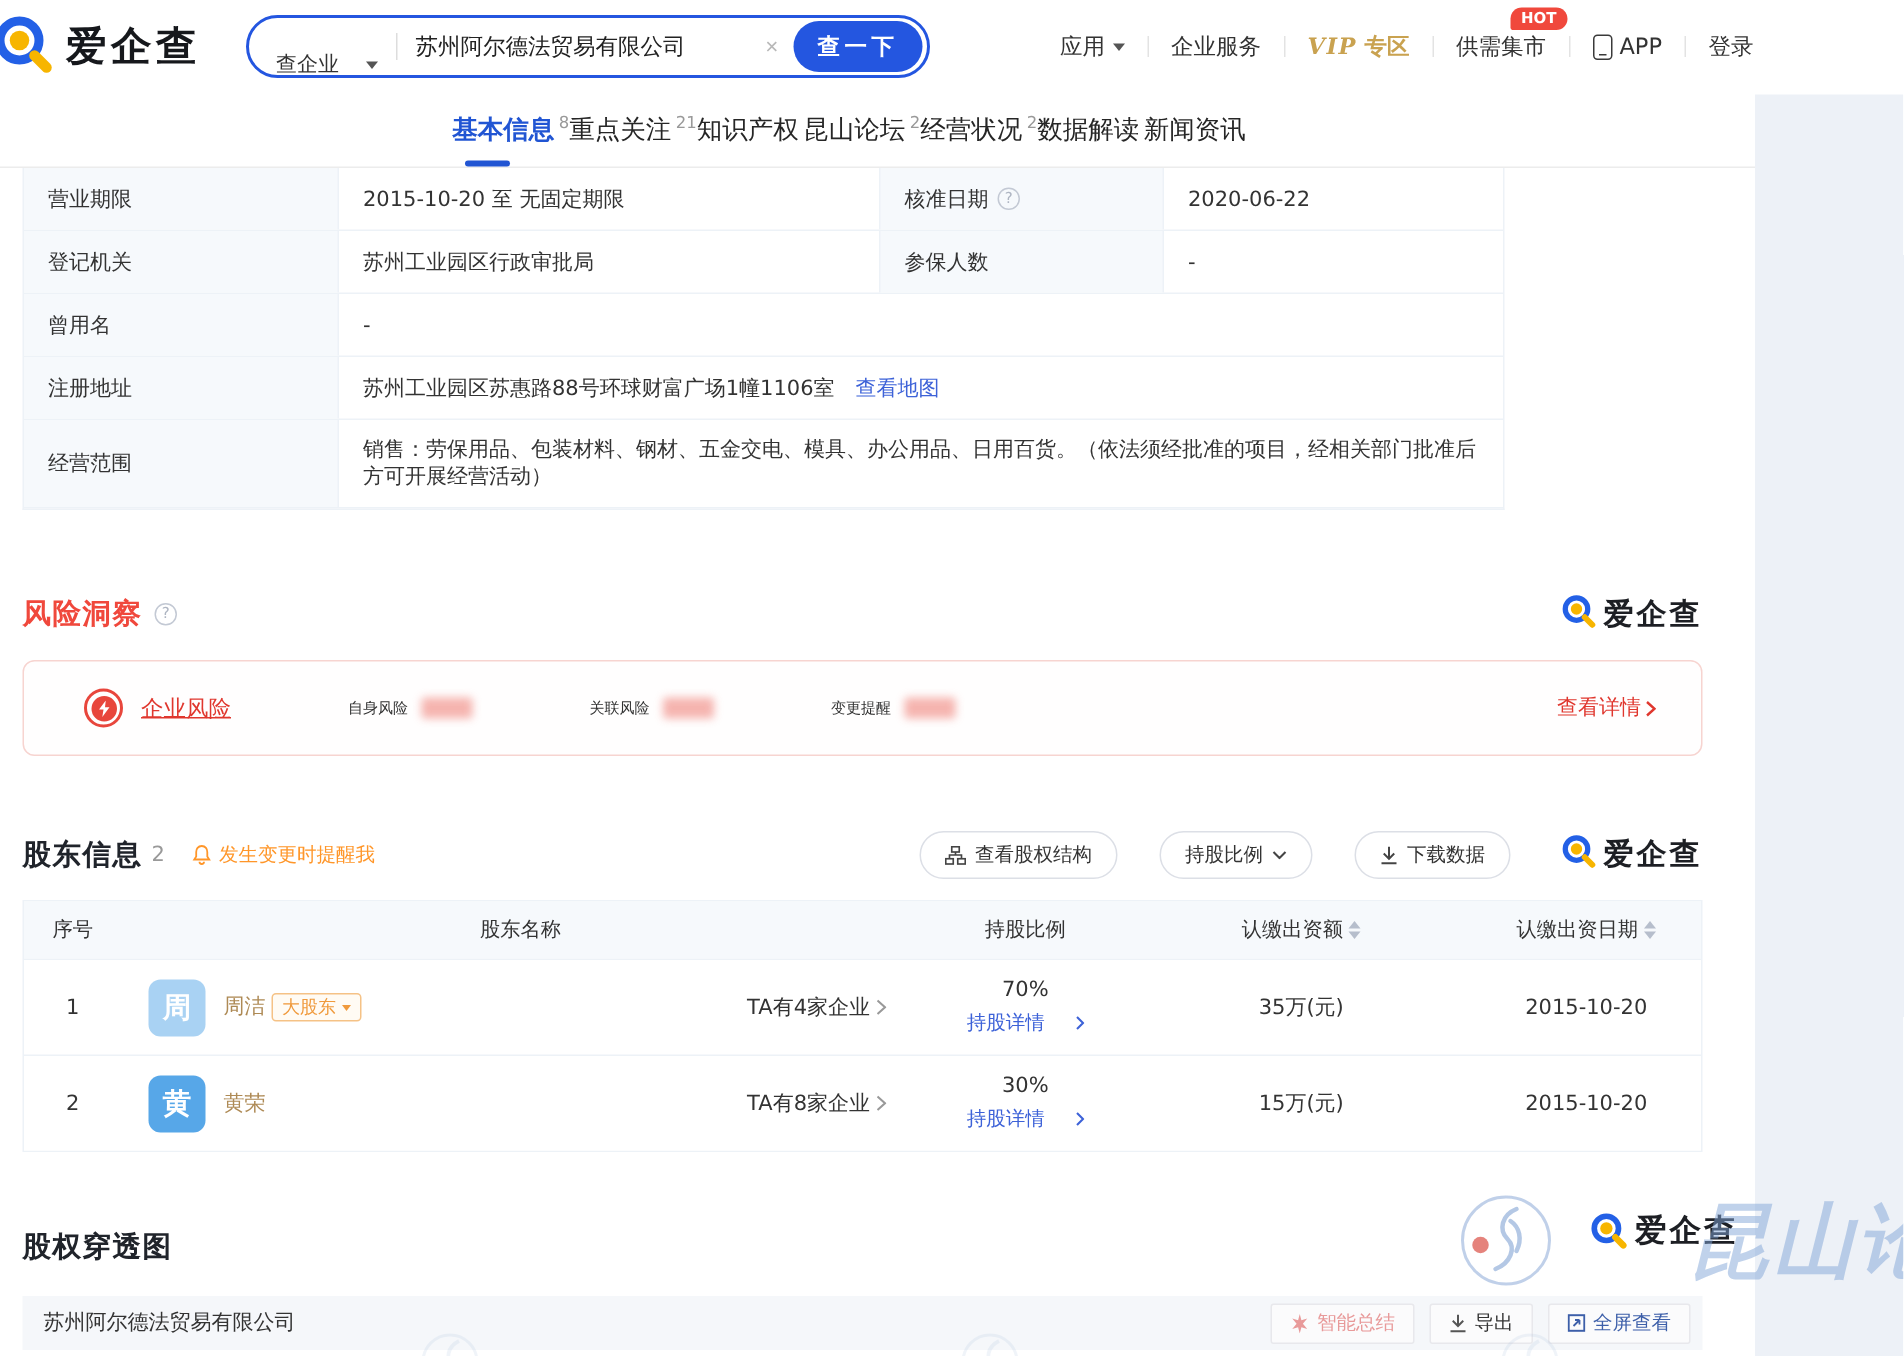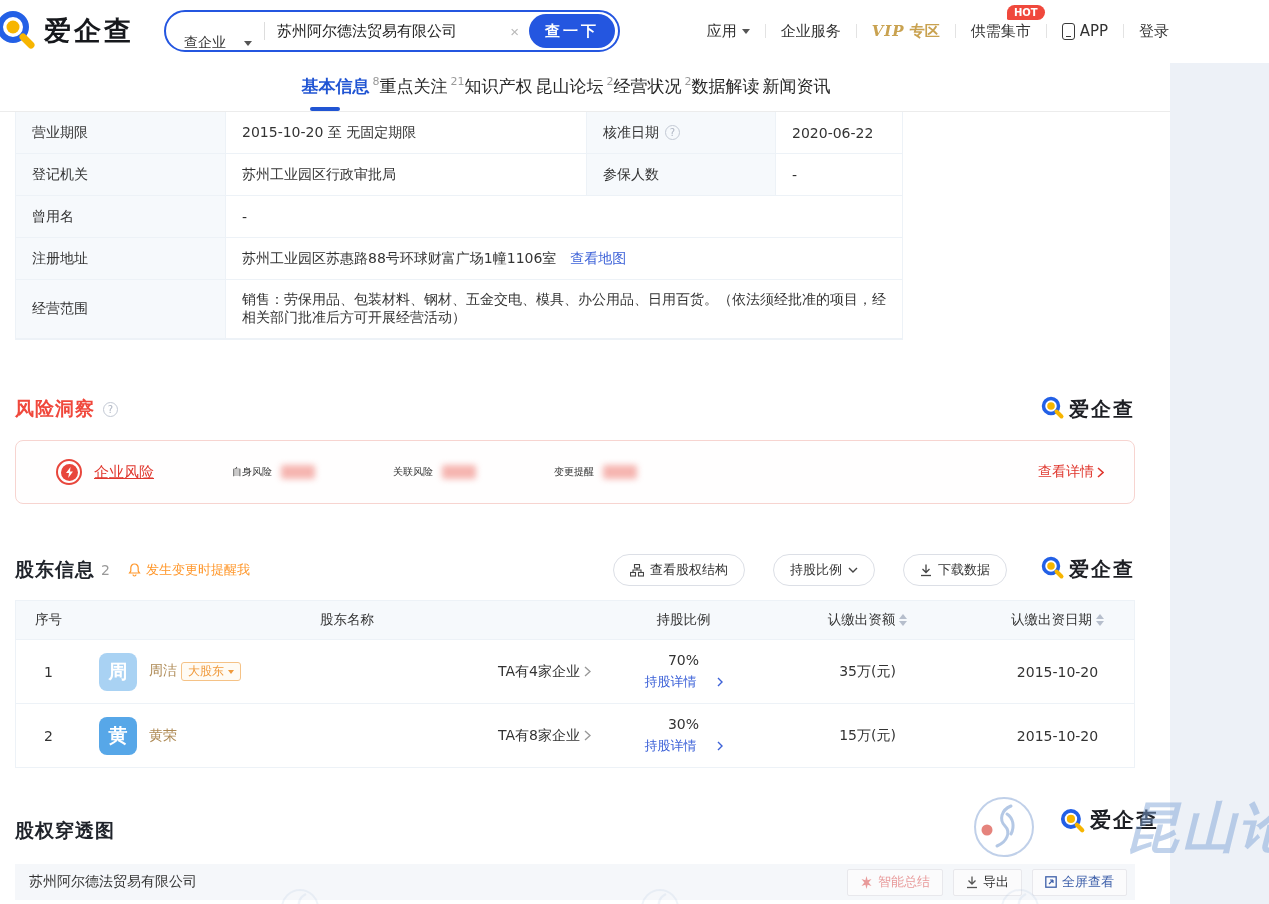--- a/index.html
+++ b/index.html
@@ -30,21 +30,21 @@
   .phone-icon::after { content:""; position:absolute; left:3px; right:3px; bottom:1.5px; height:1.5px; background:#3a3a3a; }
 
   
   .tab-bar { width:1170px; height:50px; border-bottom:1px solid #ececec; display:flex; align-items:center; justify-content:center; padding:0 60px 0 25px; background:#fff; position:relative; z-index:2; }
   .tab { font-size:17px; color:#262626; cursor:pointer; position:relative; white-space:nowrap; }
   .tab sup { font-size:11px; color:#999; margin-left:3px; font-weight:normal; }
   .tab.active { color:#2155D3; font-weight:bold; }
   .tab.active::after { content:""; position:absolute; left:8px; bottom:-13px; width:30px; height:4px; border-radius:2px; background:#2155D3; }
 
   
-  .bi-table { margin-left:15px; width:888px; border:1px solid #EDF2F7; border-top:none; }
+  .bi-table { margin-left:15px; width:988px; border:1px solid #EDF2F7; border-top:none; }
   .bi-row { display:flex; border-bottom:1px solid #EDF2F7; min-height:42px; }
   .bi-row:last-child { border-bottom:1px solid #EDF2F7; }
   .bi-label { width:210px; background:#F6F9FC; padding:11px 16px; font-size:14px; color:#333; border-right:1px solid #EDF2F7; display:flex; align-items:center; gap:6px; flex-shrink:0; }
   .bi-label.second { width:190px; border-left:1px solid #EDF2F7; }
   .bi-value { padding:11px 16px; font-size:14px; color:#333; display:flex; align-items:center; }
   .bi-value.v1 { width:360px; flex-shrink:0; }
   .bi-value.grow { flex:1; }
   .help-icon { width:15px; height:15px; border-radius:50%; border:1px solid #c3c9d4; color:#aeb5c2; font-size:10px; display:inline-flex; align-items:center; justify-content:center; flex-shrink:0; }
   .map-link { color:#3D62D8; margin-left:14px; cursor:pointer; text-decoration:none; }
 

